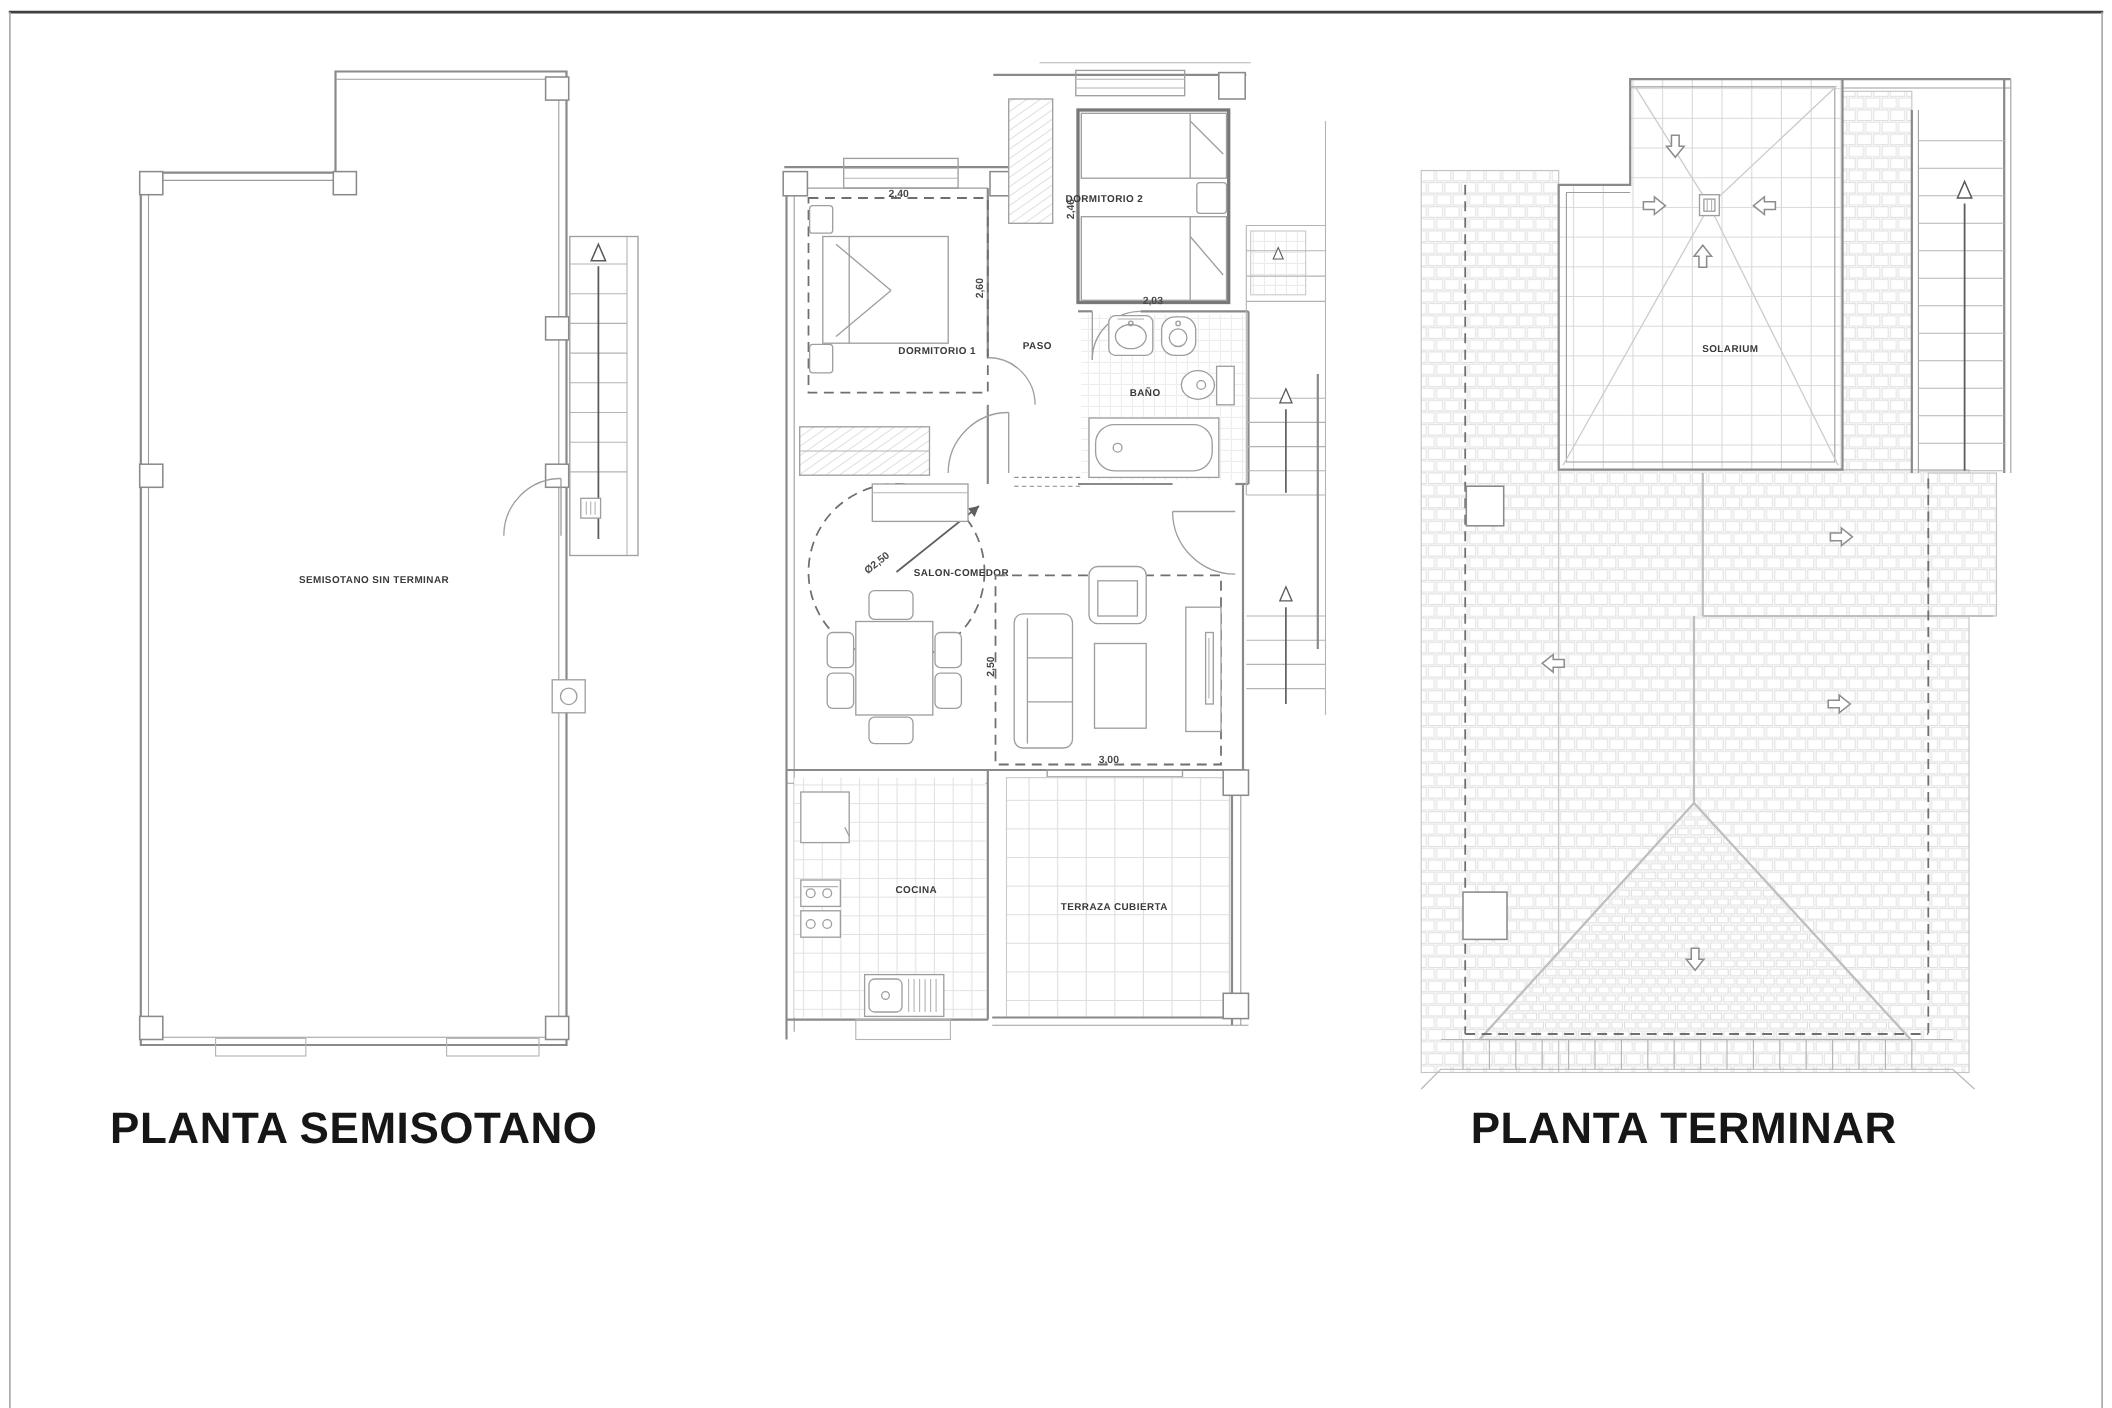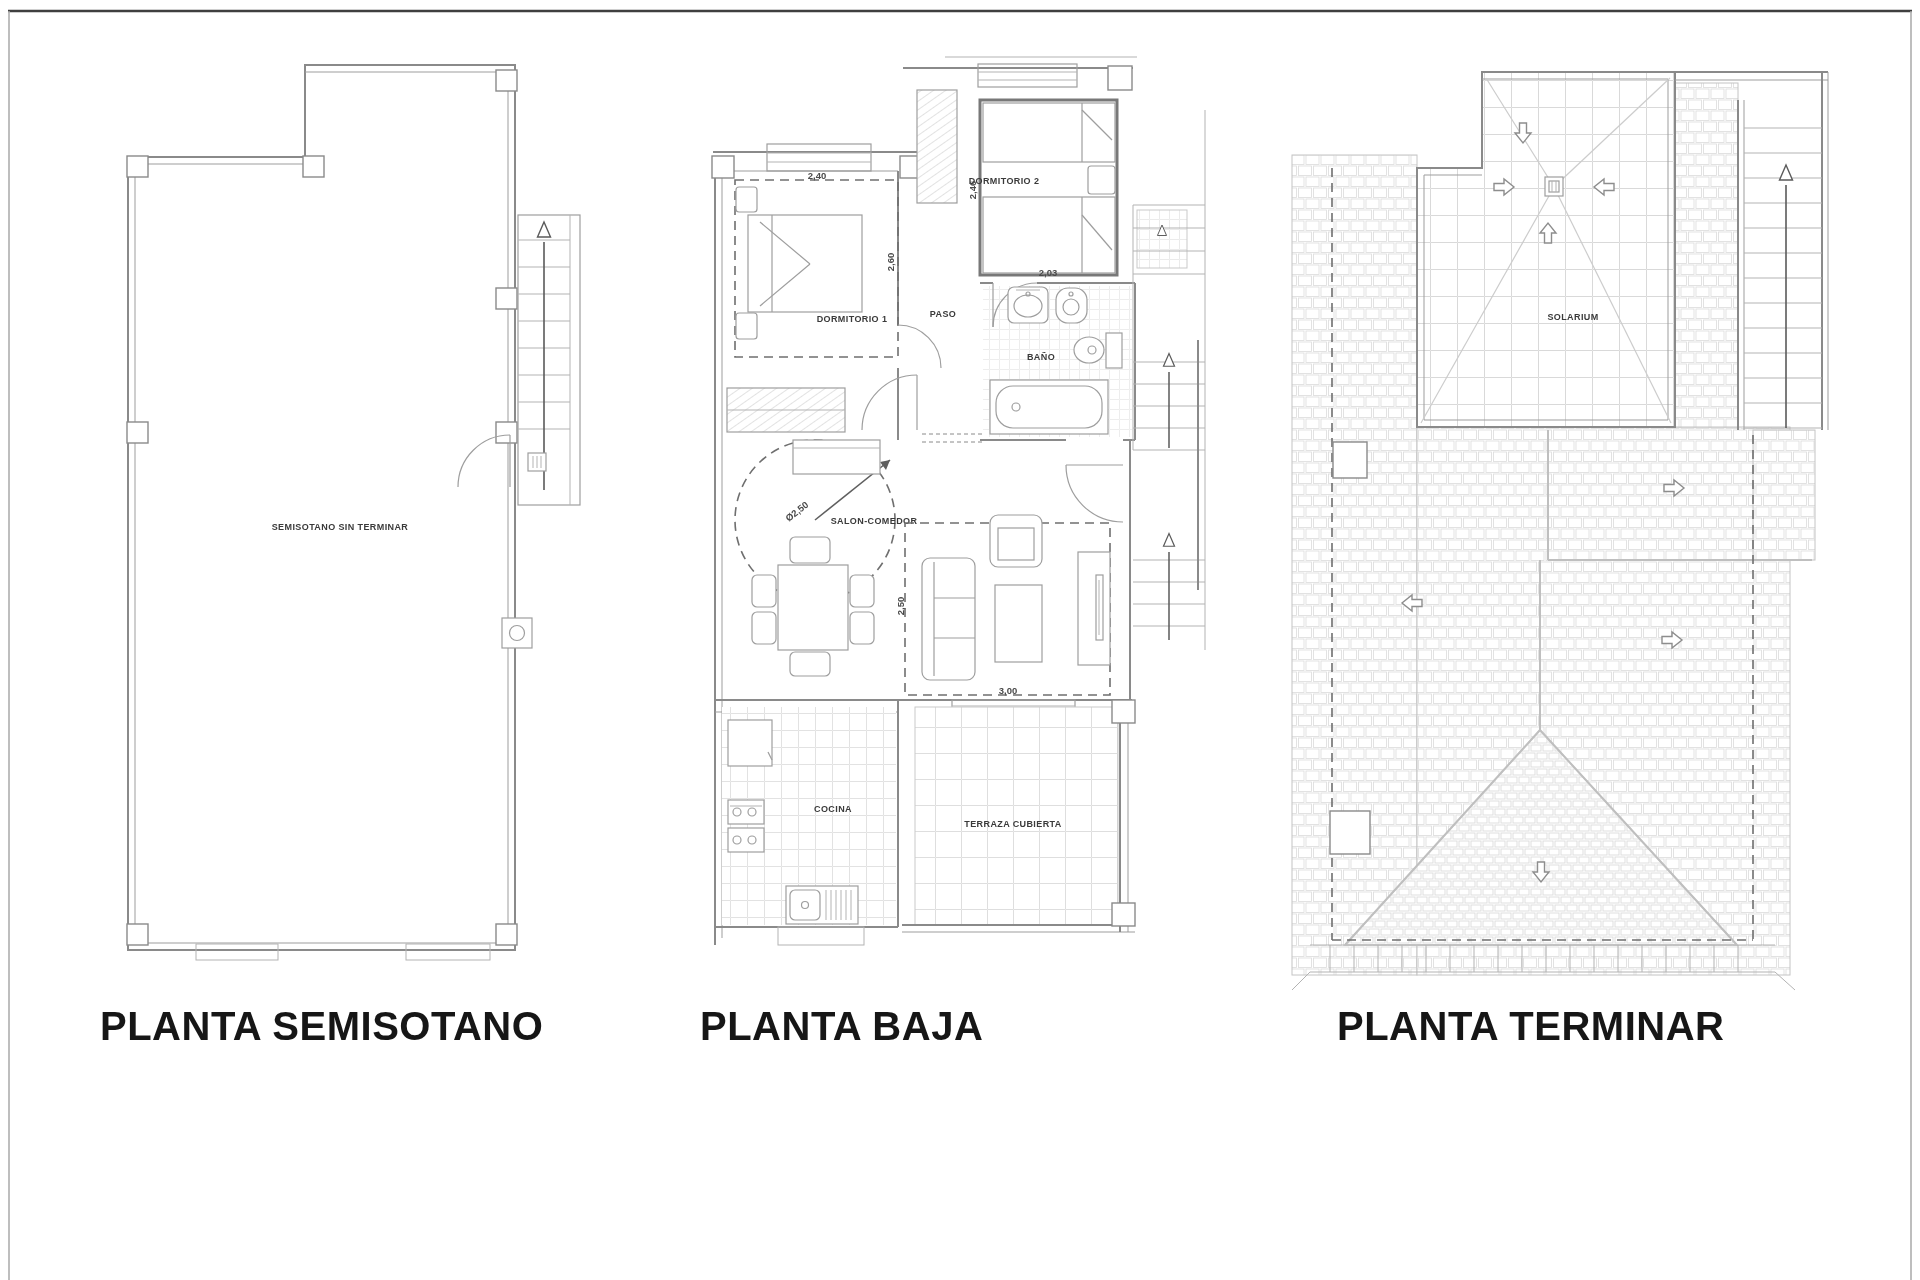--- a/index.html
+++ b/index.html
@@ -480,16 +480,15 @@
             <line x1="1744" y1="403" x2="1822" y2="403"></line>
       <line x1="1744" y1="428" x2="1822" y2="428"></line>
     </g>
     <line x1="1786" y1="428" x2="1786" y2="185" stroke="#5a5a5a" stroke-width="1.6"></line>
     <use href="#stairHead" transform="translate(1786,175)"></use>
   </g>
 </g>
 </svg>
 
 <div class="plan-title" id="title-semisotano">PLANTA SEMISOTANO</div>
-<div class="plan-title" id="title-baja">PLANTA BAJA</div>
 <div class="plan-title" id="title-cubierta">PLANTA TERMINAR</div>
 
 </div>
 
 </body></html>

